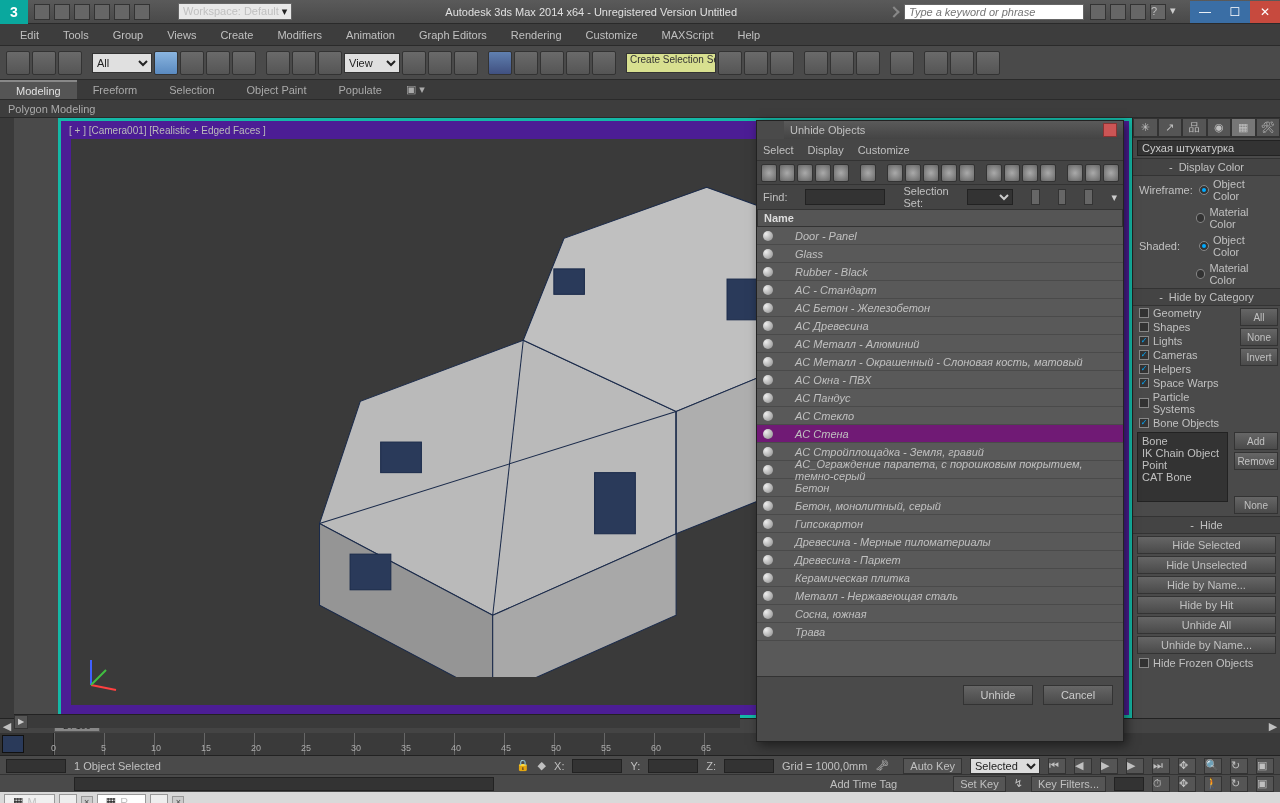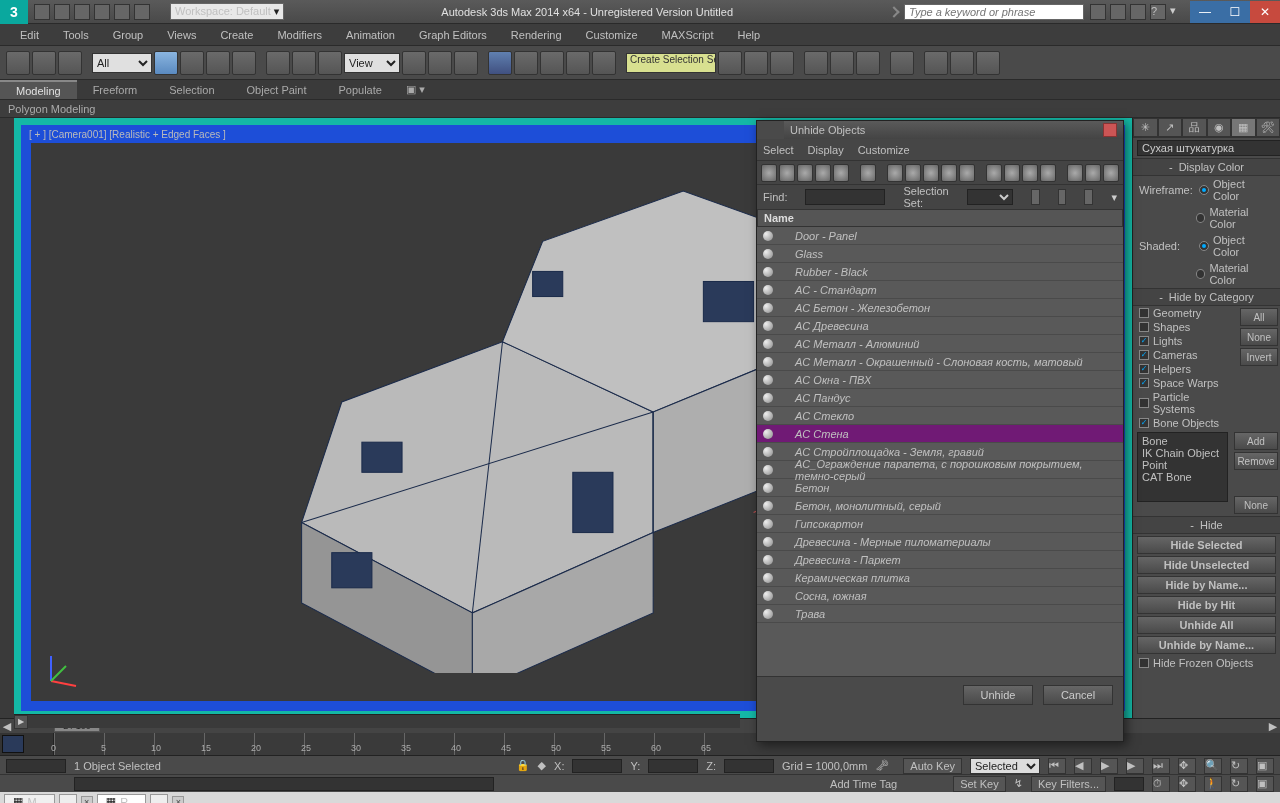--- a/index.html
+++ b/index.html
@@ -3,21 +3,21 @@
 <meta charset="utf-8">
 <style>
 * { margin:0; padding:0; box-sizing:border-box; font-family:"Segoe UI",Arial,sans-serif; font-size:11px; color:#c0c0c0; }
 body { width:1280px; height:803px; background:#4a4a4a; overflow:hidden; position:relative; }
 
 
 .titlebar { height:24px; background:linear-gradient(to bottom,#5a5a5a,#494949); display:flex; align-items:center; border-bottom:1px solid #2a2a2a; }
 .titlebar .logo { width:28px; height:24px; background:#0aa89e; display:flex; align-items:center; justify-content:center; color:#fff; font-weight:bold; font-size:14px; }
 .titlebar .tb-icons { display:flex; align-items:center; gap:4px; padding:0 6px; }
 .titlebar .tb-icons span { width:16px; height:16px; background:#666; border:1px solid #333; display:inline-block; }
-.titlebar .workspace { margin-left:14px; background:#e8e8e8; color:#222; padding:1px 4px; border:1px solid #666; }
+.titlebar .workspace { margin-left:22px; background:#e8e8e8; color:#222; padding:1px 4px; border:1px solid #666; }
 .titlebar .title-center { flex:1; text-align:center; color:#e0e0e0; }
 .titlebar .search { width:180px; height:16px; background:#fff; color:#888; padding:0 4px; font-style:italic; border:1px solid #666; }
 .titlebar .right-icons { display:flex; align-items:center; gap:4px; padding:0 6px; }
 .titlebar .right-icons span { width:16px; height:16px; background:#666; border:1px solid #333; }
 .win-controls { display:flex; margin-left:6px; }
 .win-controls div { width:30px; height:22px; display:flex; align-items:center; justify-content:center; font-size:12px; }
 .win-min { background:#3a6ea5; color:#fff; }
 .win-max { background:#3a6ea5; color:#fff; }
 .win-close { background:#c74a3e; color:#fff; }
 
@@ -37,21 +37,21 @@
 .ribbon { height:20px; background:#3a3a3a; display:flex; align-items:center; border-bottom:1px solid #2a2a2a; }
 .ribbon span { padding:0 16px; color:#aaa; height:100%; display:flex; align-items:center; }
 .ribbon span.active { background:#555; color:#e0e0e0; border-top:2px solid #888; }
 .sub-ribbon { height:18px; background:#3d3d3d; display:flex; align-items:center; padding:0 8px; color:#aaa; border-bottom:1px solid #2a2a2a; }
 
 
 .main { display:flex; height:600px; position:relative; }
 .side-bar-left { width:14px; background:#3a3a3a; }
 
 
-.viewport { flex:1; background:#1d4ed8; position:relative; border:7px solid #14b8a6; }
+.viewport { flex:1; background:#4c1d95; position:relative; border:3px solid #14b8a6;margin-left:44px; }
 .viewport .label { position:absolute; top:4px; left:8px; color:#bbb; font-size:10px; }
 .viewport .render { position:absolute; inset:18px 10px 10px 10px; background:#3a3a3a; display:flex; align-items:center; justify-content:center; }
 .viewport .render svg { width:90%; height:90%; }
 .axis-gizmo { position:absolute; bottom:20px; left:20px; }
 
 
 .unhide { position:absolute; top:120px; left:756px; width:368px; height:622px; background:#4a4a4a; border:1px solid #222; box-shadow:3px 3px 10px rgba(0,0,0,0.5); }
 .unhide .titlebar2 { height:18px; background:linear-gradient(to bottom,#5a5a5a,#444); display:flex; align-items:center; padding:0 6px; color:#ddd; justify-content:space-between;margin-left:27px;}
 .unhide .titlebar2 .close { width:14px; height:14px; background:#c55; border:1px solid #833; }
 .unhide .minimenu { height:22px; display:flex; align-items:center; padding:0 6px; gap:14px; background:#464646; border-bottom:1px solid #333; }
@@ -75,21 +75,21 @@
 .cp-input { margin:2px 4px; height:16px; background:#333; border:1px solid #222; padding:0 4px; color:#ccc; }
 .cp-section-title { height:18px; background:#444; display:flex; align-items:center; justify-content:center; border-top:1px solid #333; border-bottom:1px solid #333; color:#ccc;}
 .cp-row { display:flex; align-items:center; padding:2px 6px; gap:4px; }
 .cp-row .lbl { width:56px; }
 .cp-row .radio { width:10px; height:10px; border-radius:50%; border:1px solid #888; background:#333;}
 .cp-row .radio.on::after { content:""; display:block; width:4px; height:4px; background:#0af; border-radius:50%; margin:2px;}
 .cp-check { display:flex; align-items:center; padding:1px 6px; gap:4px;}
 .cp-check .cb { width:10px; height:10px; border:1px solid #888; background:#333; font-size:8px; text-align:center; line-height:8px; color:#0af;}
 .cp-btn { flex:1; height:18px; background:linear-gradient(to bottom,#666,#4a4a4a); border:1px solid #333; display:flex; align-items:center; justify-content:center; font-size:10px;}
 .cp-list { margin:2px 4px; height:70px; background:#333; border:1px solid #222; padding:2px 4px; line-height:12px; font-size:10px;}
-.cp-widebtn { margin:2px 4px; height:18px; background:linear-gradient(to bottom,#666,#4a4a4a); border:1px solid #333; display:flex; align-items:center; justify-content:center;font-weight:bold;}
+.cp-widebtn { margin:2px 4px; height:18px; background:linear-gradient(to bottom,#666,#4a4a4a); border:1px solid #333; display:flex; align-items:center; justify-content:center;}
 
 
 .timeline-area { height:56px; background:#3a3a3a; border-top:1px solid #222; }
 .frame-bar { height:14px; display:flex; align-items:center; background:#444;}
 .frame-bar .arrow { width:14px; text-align:center; }
 .frame-bar .handle { flex:1; display:flex; align-items:center;}
 .frame-bar .slider { width:46px; height:12px; background:#888; border:1px solid #555; text-align:center; font-size:9px; color:#222; margin-left:40px;}
 .ruler { height:22px; background:#3a3a3a; display:flex; align-items:flex-end; position:relative; padding-left:54px;}
 .ruler .play-edge { position:absolute; left:0; top:0; width:54px; height:100%; background:#333; border-right:1px solid #222; }
 .ruler .tick { position:relative; width:50px; border-left:1px solid #666; height:100%; }
@@ -574,20 +574,24 @@
       <div class="item">
         <span class="ball"></span>
         <span>Древесина - Паркет</span>
       </div>
       <div class="item">
         <span class="ball"></span>
         <span>Керамическая плитка</span>
       </div>
       <div class="item">
         <span class="ball"></span>
+        <span>Металл - Нержавеющая сталь</span>
+      </div>
+      <div class="item">
+        <span class="ball"></span>
         <span>Сосна, южная</span>
       </div>
       <div class="item">
         <span class="ball"></span>
         <span>Трава</span>
       </div>
     </div>
   <div class="footer">
     <button>Unhide</button>
     <button>Cancel</button>

